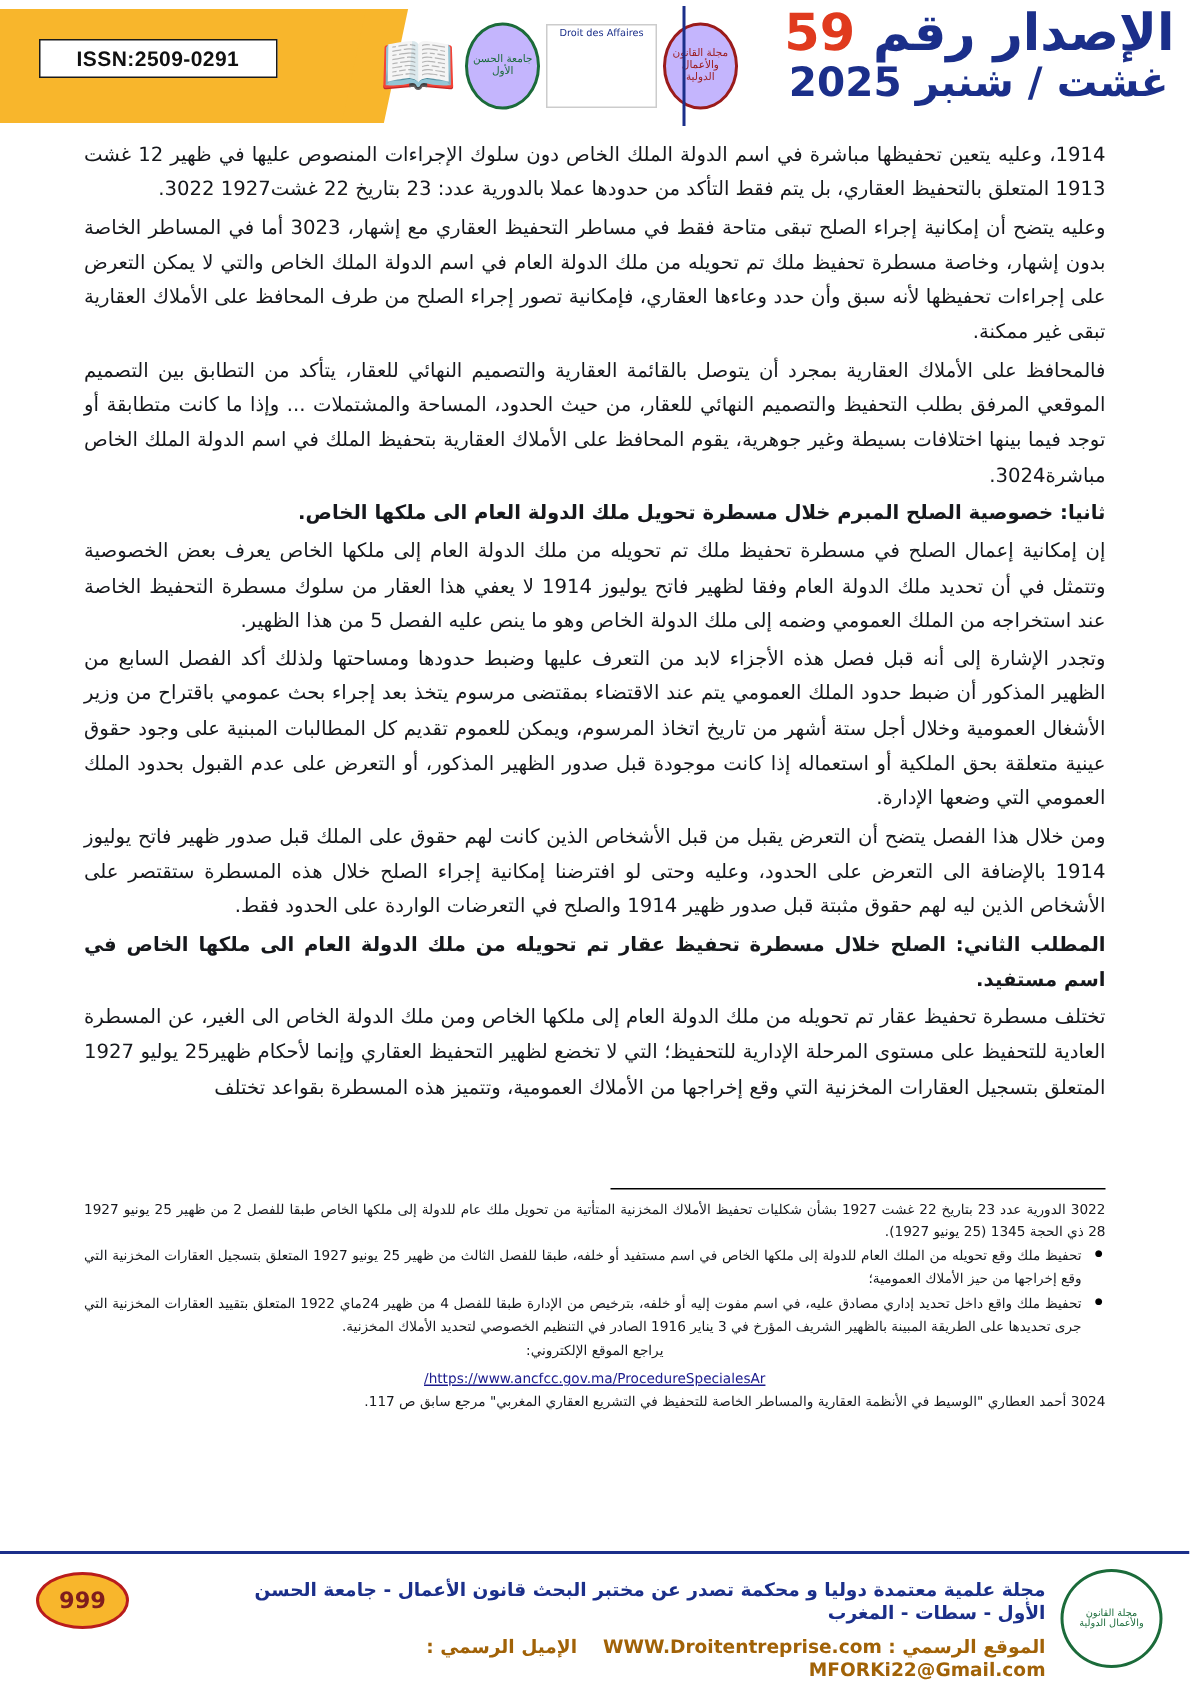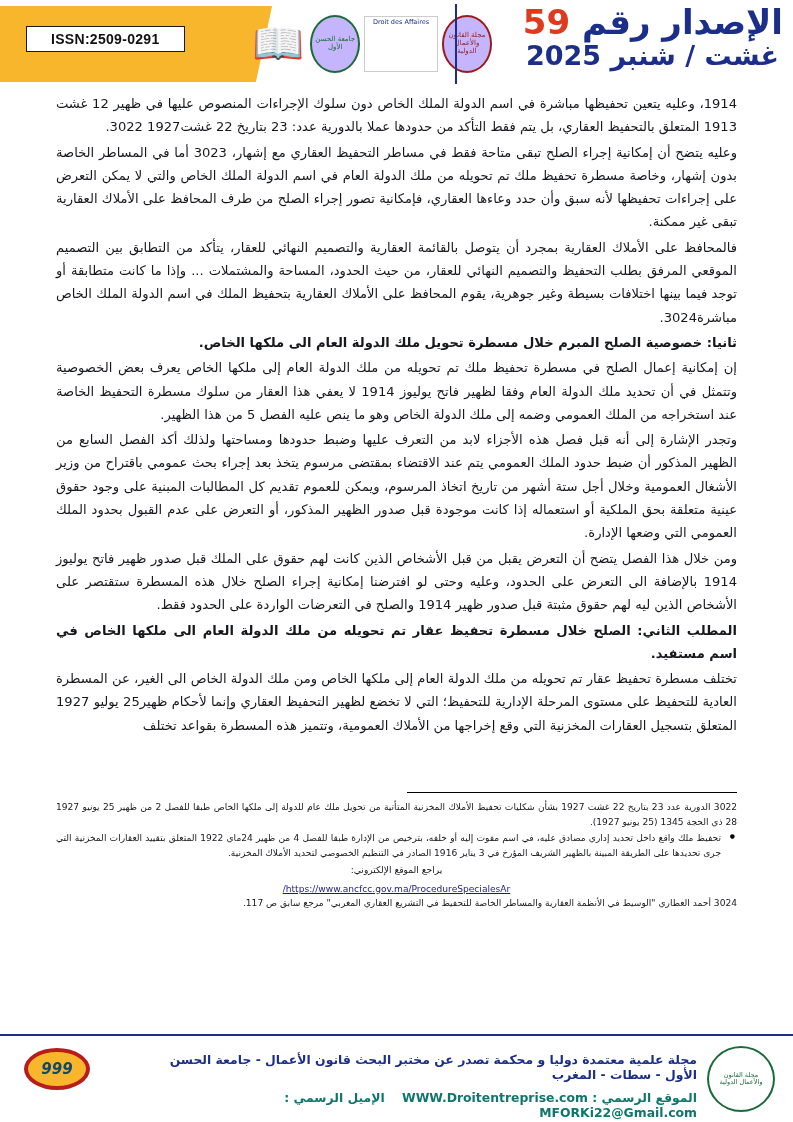--- a/index.html
+++ b/index.html
@@ -276,43 +276,42 @@
   }
   .footer-line1 {
     font-size: 12.4px;
     font-weight: bold;
     color: #1b2f8a;
     margin-bottom: 8px;
   }
   .footer-line2 {
     font-size: 12.4px;
     font-weight: bold;
-    color: #0f766e;
+    color: #a16207;
     direction: rtl;
   }
   .footer-line2 .ltr {
     direction: ltr;
     display: inline-block;
   }
   .page-badge {
     position: absolute;
     left: 24px;
     top: 12px;
     width: 58px;
     height: 34px;
     border-radius: 50%;
     background: #f8b62c;
-    border: 4px solid #b91c1c;
+    border: 2px solid #b91c1c;
     display: flex;
     align-items: center;
     justify-content: center;
     font-size: 15px;
     font-weight: bold;
-    color: #0c4a6e;
-    font-style: italic;
+    color: #7f1d1d;
   }
 </style>
 </head>
 <body>
 
 <div class="header-banner">
   <div class="header-left-bar"></div>
   <div class="issn-box">ISSN:2509-0291</div>
 
   <div class="logos-row">
@@ -350,20 +349,21 @@
   <p>إن إمكانية إعمال الصلح في مسطرة تحفيظ ملك تم تحويله من ملك الدولة العام إلى ملكها الخاص يعرف بعض الخصوصية وتتمثل في أن تحديد ملك الدولة العام وفقا لظهير فاتح يوليوز 1914 لا يعفي هذا العقار من سلوك مسطرة التحفيظ الخاصة عند استخراجه من الملك العمومي وضمه إلى ملك الدولة الخاص وهو ما ينص عليه الفصل 5 من هذا الظهير.</p>
   <p>وتجدر الإشارة إلى أنه قبل فصل هذه الأجزاء لابد من التعرف عليها وضبط حدودها ومساحتها ولذلك أكد الفصل السابع من الظهير المذكور أن ضبط حدود الملك العمومي يتم عند الاقتضاء بمقتضى مرسوم يتخذ بعد إجراء بحث عمومي باقتراح من وزير الأشغال العمومية وخلال أجل ستة أشهر من تاريخ اتخاذ المرسوم، ويمكن للعموم تقديم كل المطالبات المبنية على وجود حقوق عينية متعلقة بحق الملكية أو استعماله إذا كانت موجودة قبل صدور الظهير المذكور، أو التعرض على عدم القبول بحدود الملك العمومي التي وضعها الإدارة.</p>
   <p>ومن خلال هذا الفصل يتضح أن التعرض يقبل من قبل الأشخاص الذين كانت لهم حقوق على الملك قبل صدور ظهير فاتح يوليوز 1914 بالإضافة الى التعرض على الحدود، وعليه وحتى لو افترضنا إمكانية إجراء الصلح خلال هذه المسطرة ستقتصر على الأشخاص الذين ليه لهم حقوق مثبتة قبل صدور ظهير 1914 والصلح في التعرضات الواردة على الحدود فقط.</p>
   <p class="bold">المطلب الثاني: الصلح خلال مسطرة تحفيظ عقار تم تحويله من ملك الدولة العام الى ملكها الخاص في اسم مستفيد.</p>
   <p>تختلف مسطرة تحفيظ عقار تم تحويله من ملك الدولة العام إلى ملكها الخاص ومن ملك الدولة الخاص الى الغير، عن المسطرة العادية للتحفيظ على مستوى المرحلة الإدارية للتحفيظ؛ التي لا تخضع لظهير التحفيظ العقاري وإنما لأحكام ظهير25 يوليو 1927 المتعلق بتسجيل العقارات المخزنية التي وقع إخراجها من الأملاك العمومية، وتتميز هذه المسطرة بقواعد تختلف</p>
 </div>
 
 <div class="footnote-sep"></div>
 <div class="footnotes">
   <p>3022 الدورية عدد 23 بتاريخ 22 غشت 1927 بشأن شكليات تحفيظ الأملاك المخزنية المتأتية من تحويل ملك عام للدولة إلى ملكها الخاص طبقا للفصل 2 من ظهير 25 يونيو 1927 28 ذي الحجة 1345 (25 يونيو 1927).</p>
+  <p class="fn-bullet">تحفيظ ملك وقع تحويله من الملك العام للدولة إلى ملكها الخاص في اسم مستفيد أو خلفه، طبقا للفصل الثالث من ظهير 25 يونيو 1927 المتعلق بتسجيل العقارات المخزنية التي وقع إخراجها من حيز الأملاك العمومية؛</p>
   <p class="fn-bullet">تحفيظ ملك واقع داخل تحديد إداري مصادق عليه، في اسم مفوت إليه أو خلفه، بترخيص من الإدارة طبقا للفصل 4 من ظهير 24ماي 1922 المتعلق بتقييد العقارات المخزنية التي جرى تحديدها على الطريقة المبينة بالظهير الشريف المؤرخ في 3 يناير 1916 الصادر في التنظيم الخصوصي لتحديد الأملاك المخزنية.</p>
   <p class="fn-note-center">يراجع الموقع الإلكتروني:</p>
   <a class="fn-link" href="#">/https://www.ancfcc.gov.ma/ProcedureSpecialesAr</a>
   <p>3024 أحمد العطاري "الوسيط في الأنظمة العقارية والمساطر الخاصة للتحفيظ في التشريع العقاري المغربي" مرجع سابق ص 117.</p>
 </div>
 
 <div class="footer">
   <div class="footer-logo">
     <span>مجلة القانون والأعمال الدولية</span>
   </div>

